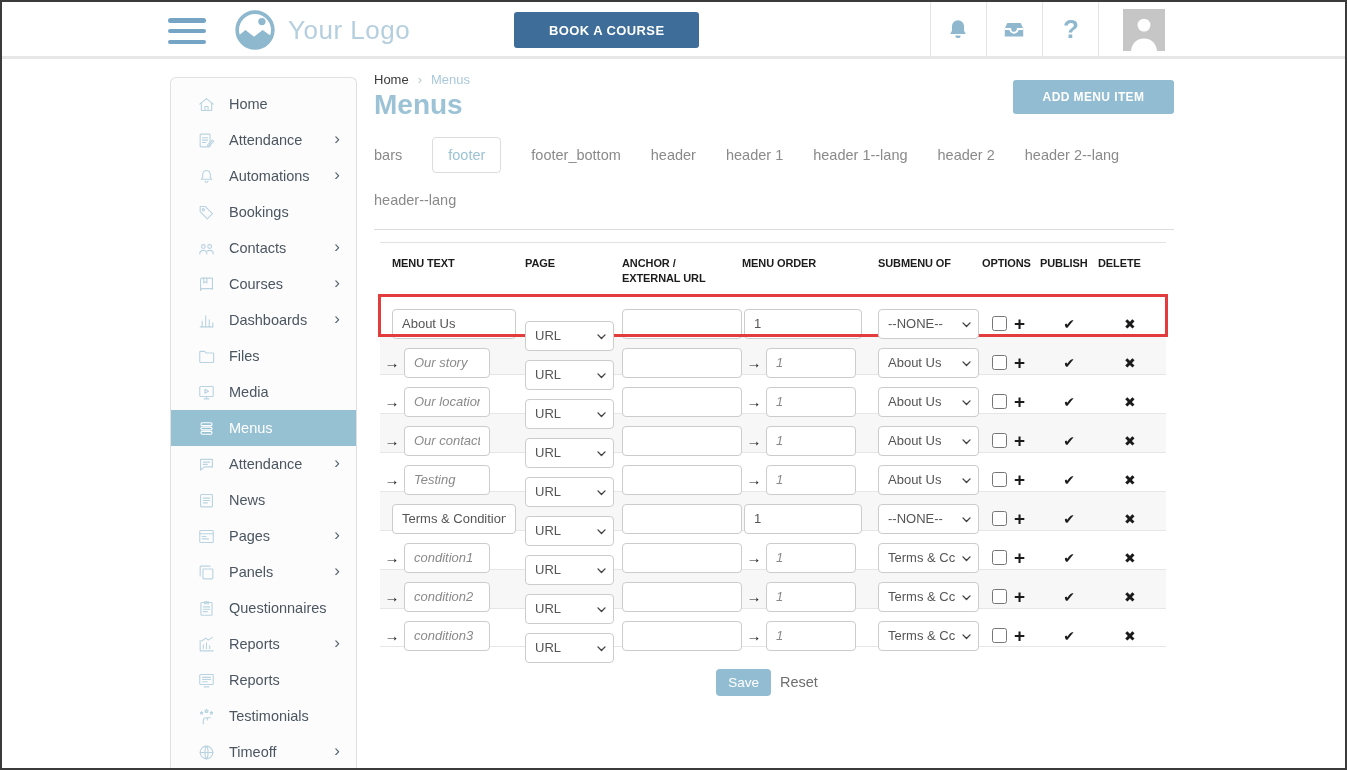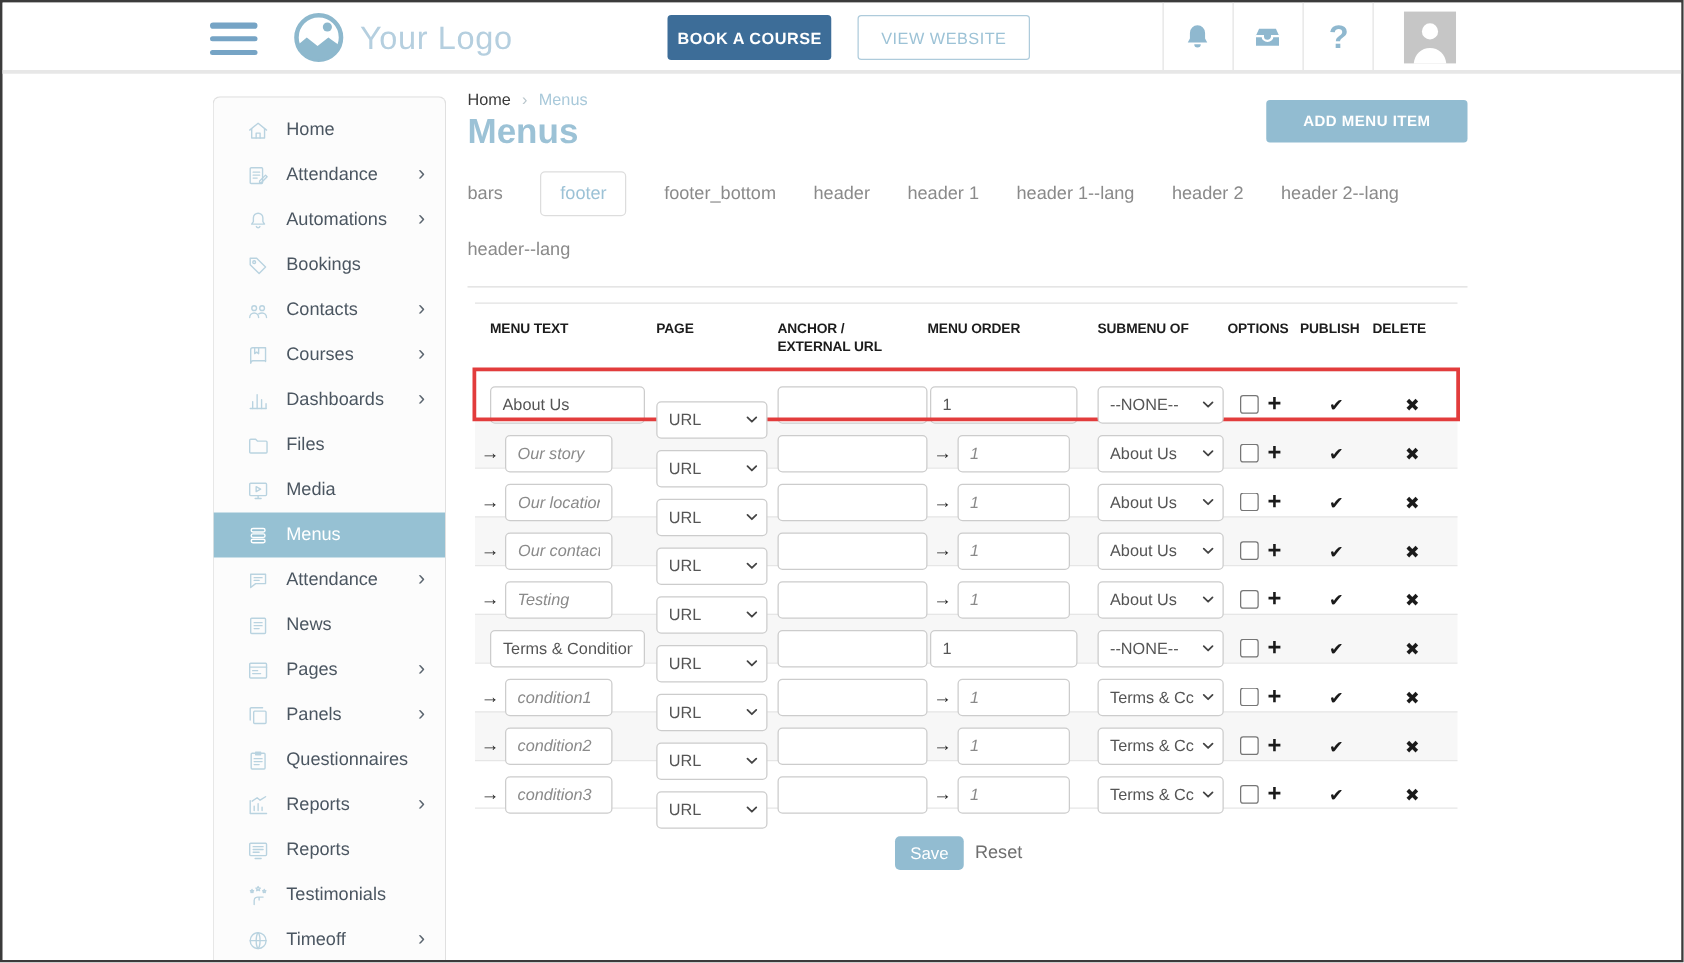--- a/index.html
+++ b/index.html
@@ -7,21 +7,21 @@
   .screen { position:relative; width:1347px; height:770px; border:2px solid #3b3b3b; background:#fff; overflow:hidden; }
 
   
   .topbar { position:absolute; top:0; left:0; right:0; height:57px; background:#fff; border-bottom:3px solid #e7e7e7; }
   .hamburger { position:absolute; left:166px; top:16px; width:38px; height:26px; display:flex; flex-direction:column; justify-content:space-between; cursor:pointer; }
   .hamburger span { display:block; height:4.5px; border-radius:3px; background:#76a4c5; }
   .logo { position:absolute; left:230px; top:5px; display:flex; align-items:center; gap:10px; }
   .logo-mark { width:46px; height:46px; color:#8db8cd; }
   .logo-mark svg { width:46px; height:46px; }
   .logo-text { font-size:26px; color:#b5cfdf; letter-spacing:0.5px; }
-  .btn-dark { position:absolute; left:532px; top:10px; height:36px; padding:0 8px; background:#3d6d98; color:#fff; border:none; border-radius:3px; font-size:13px; font-weight:bold; letter-spacing:0.4px; cursor:pointer; font-family:inherit; }
+  .btn-dark { position:absolute; left:512px; top:10px; height:36px; padding:0 35px; background:#3d6d98; color:#fff; border:none; border-radius:3px; font-size:13px; font-weight:bold; letter-spacing:0.4px; cursor:pointer; font-family:inherit; }
   .btn-outline { position:absolute; left:684px; top:10px; height:36px; padding:0 18px; background:#fff; color:#9cc2d6; border:1px solid #aecbdb; border-radius:3px; font-size:13px; letter-spacing:0.4px; cursor:pointer; font-family:inherit; }
   .top-divider { position:absolute; top:0; width:1px; height:54px; background:#e4e4e4; }
   .top-icon { position:absolute; top:15px; width:26px; height:26px; color:#8fb8cf; cursor:pointer; }
   .top-icon svg { width:26px; height:26px; }
   .q-icon { position:absolute; top:12px; font-size:26px; font-weight:bold; color:#8fb8cf; cursor:pointer; }
   .avatar { position:absolute; left:1121px; top:7px; width:42px; height:42px; overflow:hidden; cursor:pointer; }
   .avatar svg { width:42px; height:42px; }
 
   
   .sidebar { position:absolute; left:168px; top:75px; width:187px; bottom:-2px; background:#fcfcfc; border:1px solid #e0e0e0; border-bottom:none; border-radius:6px 6px 0 0; padding-top:8px; }
@@ -106,21 +106,20 @@
               </clipPath>
             </defs>
             <circle cx="12" cy="12" r="9.3" fill="none" stroke="currentColor" stroke-width="1.9"></circle>
             <circle cx="15.6" cy="7.6" r="1.9" fill="currentColor"></circle>
             <path clip-path="url(#lc)" d="M1 17l6-5 4.5 3.5L16 12l7 5v9H1z" fill="currentColor"></path>
           </svg>
       </span>
       <span class="logo-text">Your Logo</span>
     </div>
     <button class="btn-dark">BOOK A COURSE</button>
-    <button class="btn-outline">VIEW WEBSITE</button>
 
     <div class="top-divider" style="left:928px"></div>
     <div class="top-divider" style="left:984px"></div>
     <div class="top-divider" style="left:1040px"></div>
     <div class="top-divider" style="left:1096px"></div>
 
     <span class="top-icon" style="left:943px">
       <svg viewBox="0 0 24 24">
           <path fill="currentColor" d="M12 3a5.6 5.6 0 0 0-5.6 5.6v4.1L4.8 15.6h14.4l-1.6-2.9V8.6A5.6 5.6 0 0 0 12 3z"></path>
           <path fill="currentColor" d="M9.6 17a2.4 2.4 0 0 0 4.8 0z"></path>

